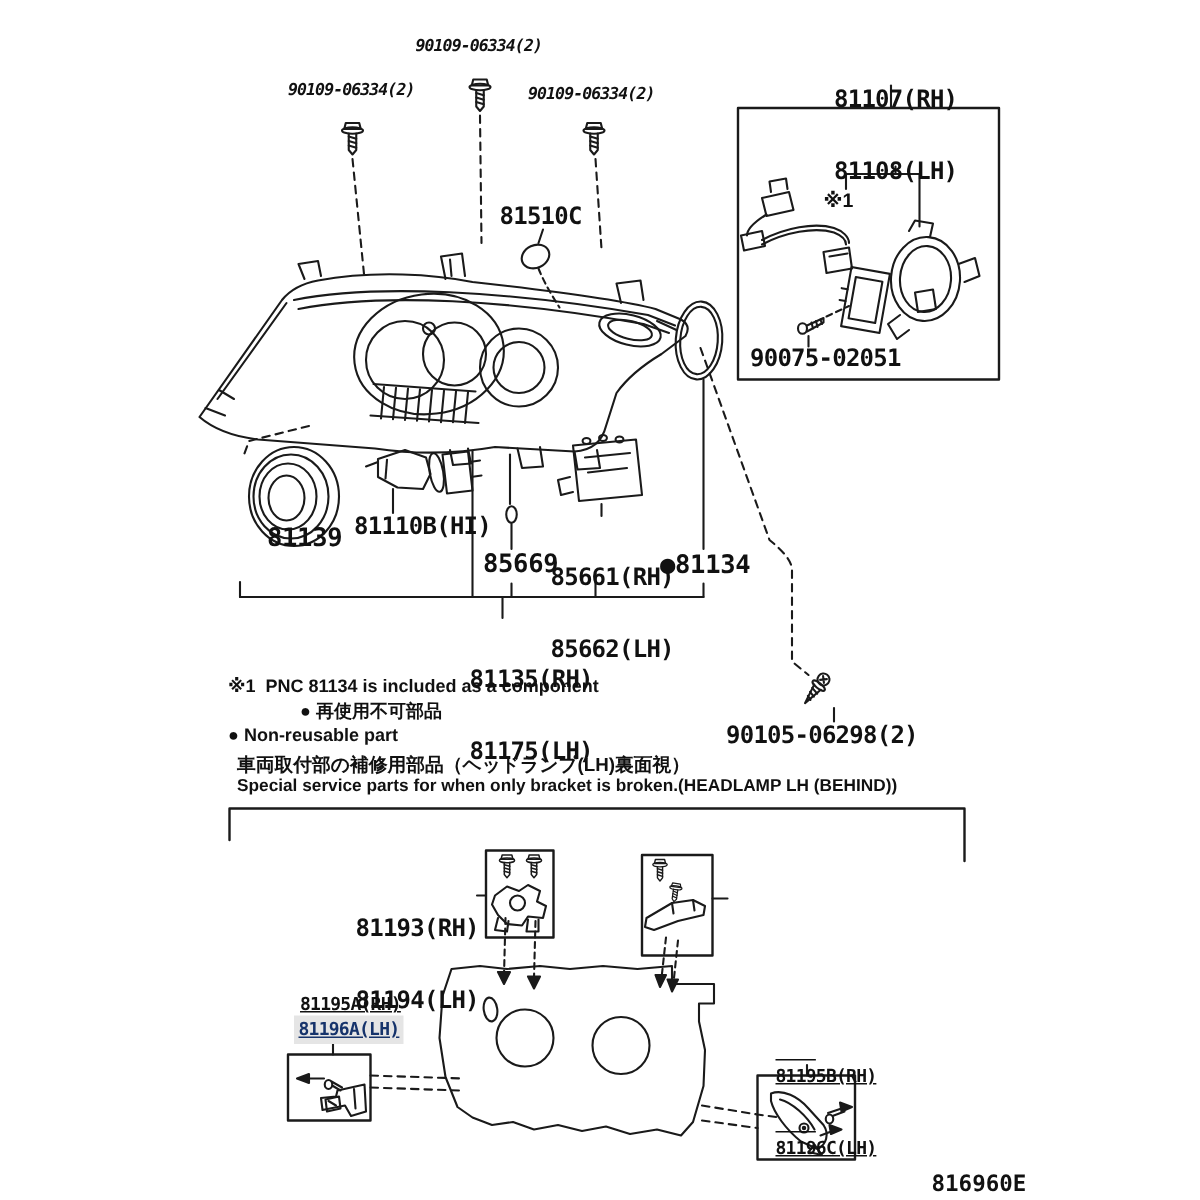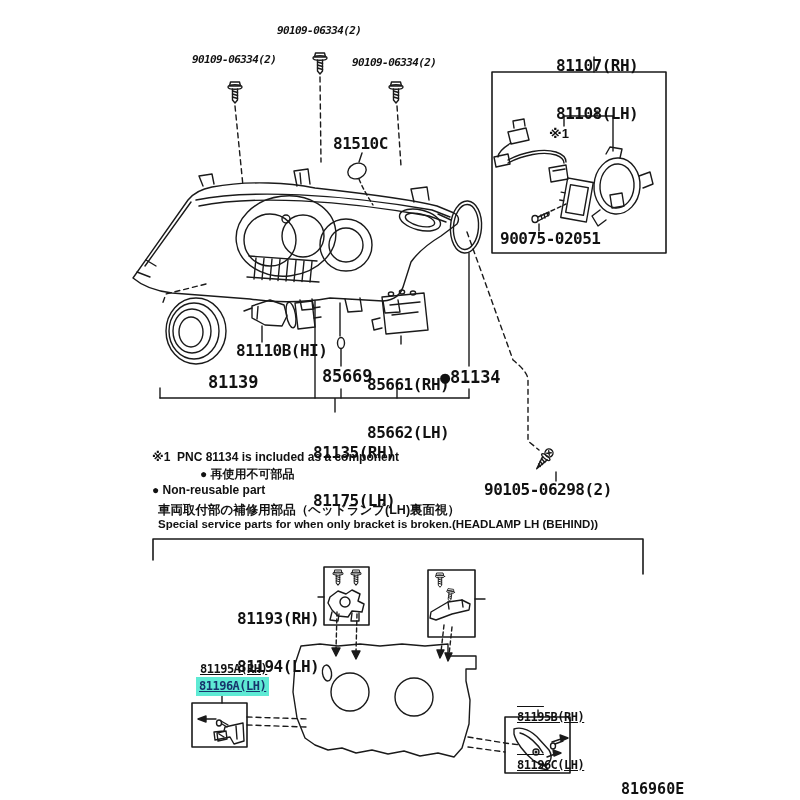--- a/index.html
+++ b/index.html
@@ -248,21 +248,21 @@
   <div class="lbl" style="left:556px;top:26px;">
     <span class="blk">81107(RH)</span>
     <span class="blk">81108(LH)</span>
   </div>
 
 
   <div class="note" style="left:549px;top:126px;font-size:13px;">※1</div>
 
   <div class="lbl" style="left:500px;top:231px;">90075-02051</div>
 
-  <div class="lbl lg" style="left:178px;top:374px;margin-left:30px;">81139</div>
+  <div class="lbl lg" style="left:178px;top:351px;">81139</div>
   <div class="lbl" style="left:236px;top:343px;">81110B(HI)</div>
   <div class="lbl lg" style="left:322px;top:368px;">85669</div>
 
   <div class="lbl" style="left:367px;top:345px;">
     <span class="blk">85661(RH)</span>
     <span class="blk">85662(LH)</span>
   </div>
 
   <div class="lbl lg" style="left:440px;top:369px;"><span>●</span><span>81134</span></div>
 
@@ -280,21 +280,21 @@
   <div class="note" style="left:158px;top:502px;font-size:12.5px;">車両取付部の補修用部品（ヘッドランプ(LH)裏面視）</div>
 
   <div class="lbl" style="left:237px;top:579px;">
     <span class="blk">81193(RH)</span>
     <span class="blk">81194(LH)</span>
   </div>
 
 
   <div class="lbl md" style="left:200px;top:661px;">81195A(RH)</div>
   <div class="hlwrap" style="left:196px;top:675px;">
-    <span class="lbl md hl" style="position: static; background: #5eead4;">81196A(LH)</span>
+    <span class="lbl md hl" style="position: static; background: #e5e5e5;">81196A(LH)</span>
   </div>
 
   <div class="lbl md" style="left:517px;top:677px;">
     <span class="blk">81195B(RH)</span>
     <span class="blk">81196C(LH)</span>
   </div>
 
   <div class="note" style="left:621px;top:780px;font-size:15px;font-family:'DejaVu Sans Mono','Liberation Mono',monospace;">816960E</div>
 
 </div>

